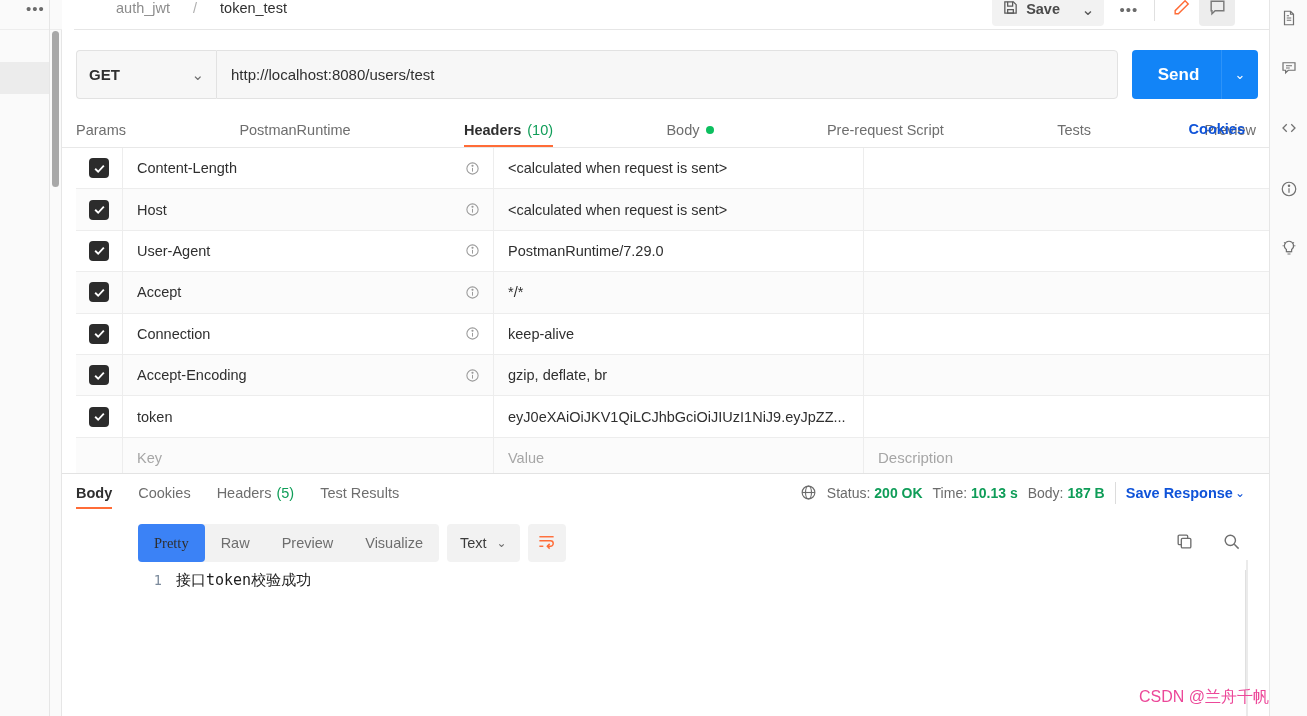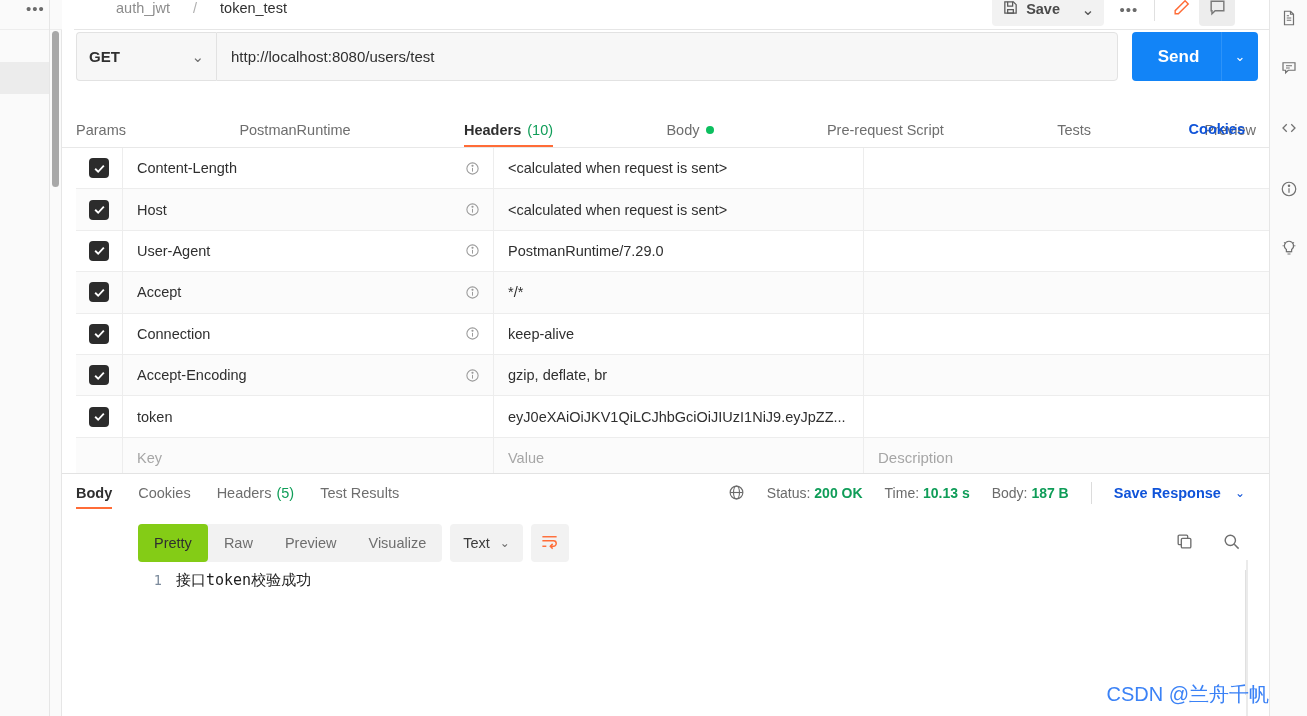--- a/index.html
+++ b/index.html
@@ -90,21 +90,21 @@
   }
   .hdr-sq.light { background: #ffffff; }
   .hdr-sq.grey { background: #ededed; }
   .hdr-sq svg { width: 19px; height: 19px; }
 
   .hdr-bottom-line {
     position: absolute; left: 12px; top: 29px; width: 1195px; height: 1px; background: #e6e6e6;
   }
 
   
-  .urlbar { position: absolute; left: 14px; top: 32px; width: 1022px; height: 49px; }
+  .urlbar { position: absolute; left: 14px; top: 50px; width: 1022px; height: 49px; }
   .method {
     position: absolute; left: 0; top: 0; width: 140px; height: 49px;
     background: #f7f7f7; border: 1px solid #e2e2e2; border-right: none;
     border-radius: 4px 0 0 4px; display: flex; align-items: center;
     padding: 0 12px; justify-content: space-between;
     font-size: 15px; color: #2f2f2f; font-weight: bold;
   }
   .method .chev { color: #6d6d6d; font-weight: normal; }
   .urlfield {
     position: absolute; left: 140px; top: 0; width: 902px; height: 49px;
@@ -193,38 +193,38 @@
   }
   .restab.first { padding-left: 0; }
   .restab.active { color: #2f2f2f; font-weight: bold; }
   .restab.active:after {
     content: ""; position: absolute; left: 0; right: 13px; bottom: 0; height: 2.5px; background: #ff6c37;
   }
   .restab .count { color: #0f9d58; font-weight: normal; }
 
   .status-row {
     position: absolute; right: 24px; top: 476px; height: 33px;
-    display: flex; align-items: center; gap: 22px; font-size: 14px;
+    display: flex; align-items: center; gap: 10px; font-size: 14px;
   }
   .globe { color: #6b6b6b; display: flex; align-items: center; }
   .globe svg { width: 17px; height: 17px; }
   .st-label { color: #6b6b6b; }
   .st-val { color: #0f9d58; font-weight: bold; }
   .st-vline { width: 1px; height: 22px; background: #dcdcdc; }
   .save-resp { color: #0f53d9; font-size: 14.5px; font-weight: bold; }
   .save-resp-caret { color: #0f53d9; font-size: 12px; margin-left: -8px; }
 
   
   .viewbar { position: absolute; left: 76px; top: 524px; height: 38px; display: flex; align-items: center; gap: 8px; }
   .seg { display: flex; background: #f2f2f2; border-radius: 4px; height: 38px; align-items: center; }
   .seg-item {
     height: 38px; padding: 0 16px; display: flex; align-items: center;
     font-size: 14.5px; color: #6e6e6e; border-radius: 4px;
   }
-  .seg-item.active { background: #84cc16; color: #2f2f2f; }
+  .seg-item.active { background: #3b82f6; color: #2f2f2f; font-family: Liberation Serif, serif; }
   .dropbox {
     display: flex; align-items: center; gap: 10px; height: 38px; padding: 0 13px;
     background: #f2f2f2; border-radius: 4px; font-size: 14.5px; color: #3c3c3c;
   }
   .dropbox .chev { color: #6d6d6d; font-size: 12px; }
   .wrapbtn {
     width: 38px; height: 38px; background: #f2f2f2; border-radius: 4px;
     display: flex; align-items: center; justify-content: center; color: #ff6c37;
   }
   .wrapbtn svg { width: 19px; height: 19px; }
@@ -248,21 +248,21 @@
   }
   .body-scroll-line {
     position: absolute; left: 1183px; top: 570px; width: 1px; height: 125px; background: #e0e0e0;
   }
   .body-scroll-line2 {
     position: absolute; left: 1246px; top: 560px; width: 2px; height: 156px; background: #ebebeb;
   }
 
   .watermark {
     position: absolute; right: 38px; bottom: 8px;
-    font-size: 20px; color: #3b82f6; font-family: "Liberation Sans", sans-serif;
+    font-size: 16px; color: #ec4899; font-family: "Liberation Sans", sans-serif;
   }
 </style>
 </head>
 <body>
 
 <div id="app">
 
   <div class="left-rail">
     <div class="left-rail-top"></div>
     <div class="left-dots">•••</div>

